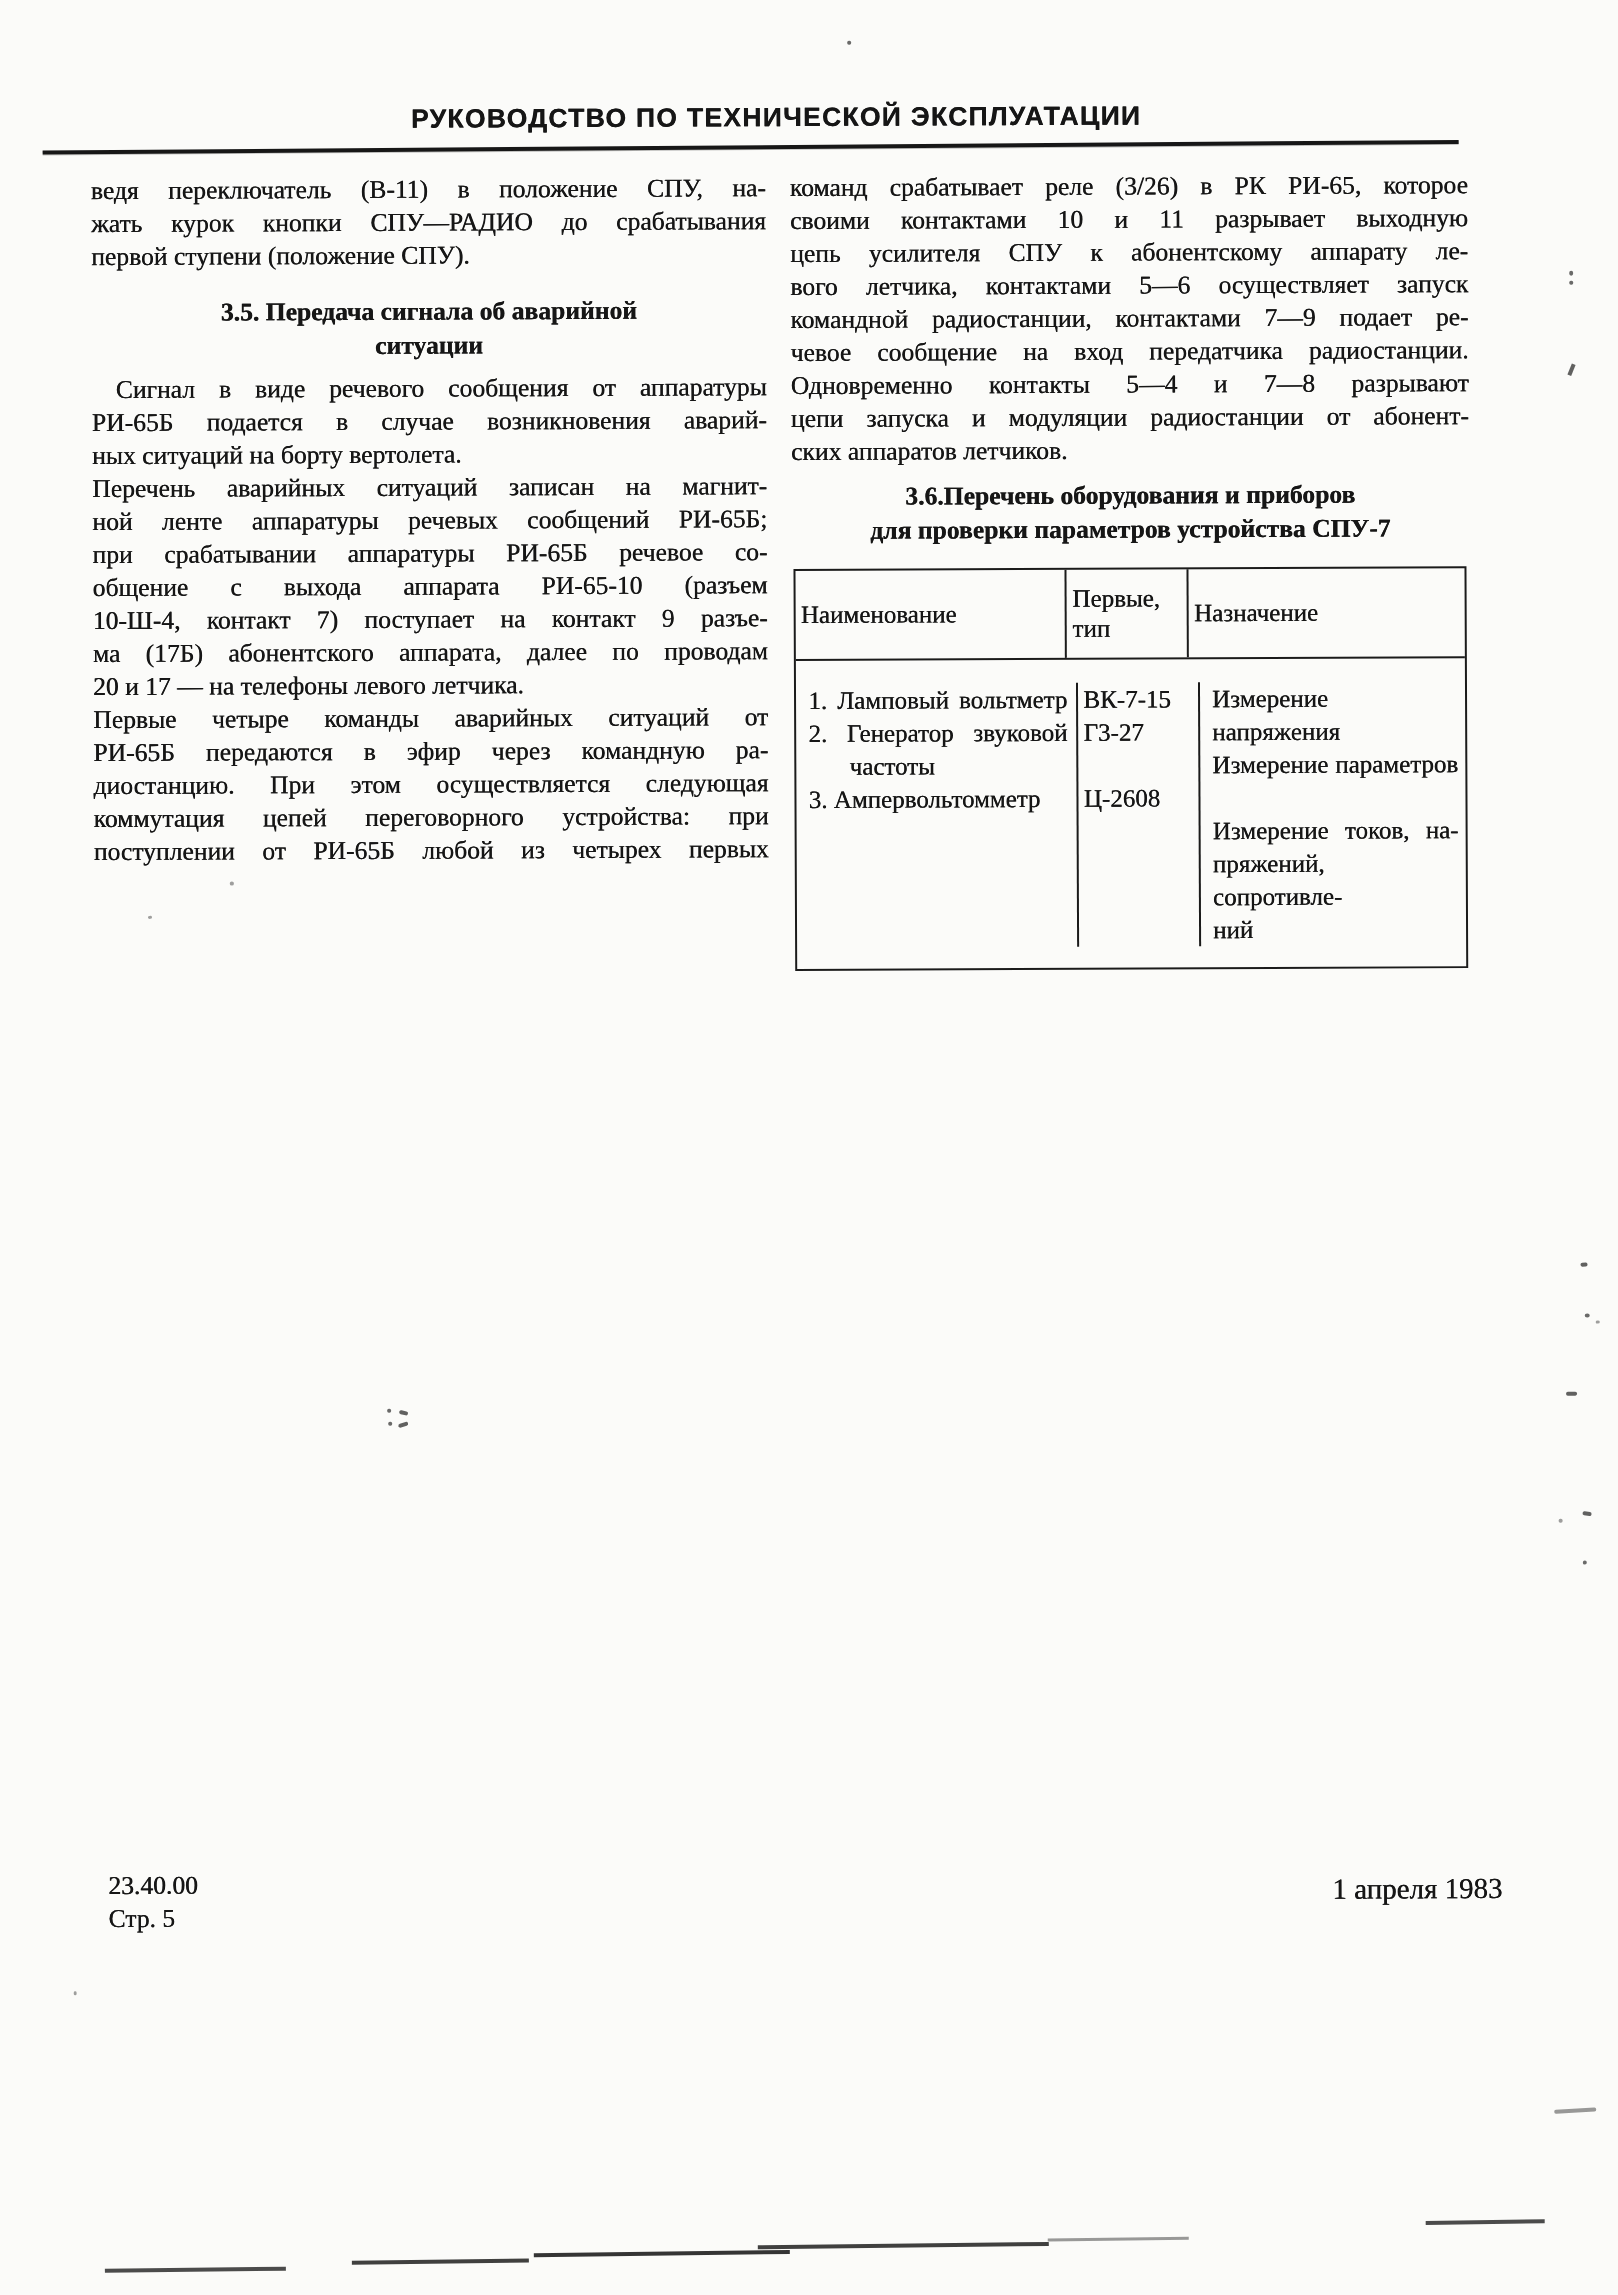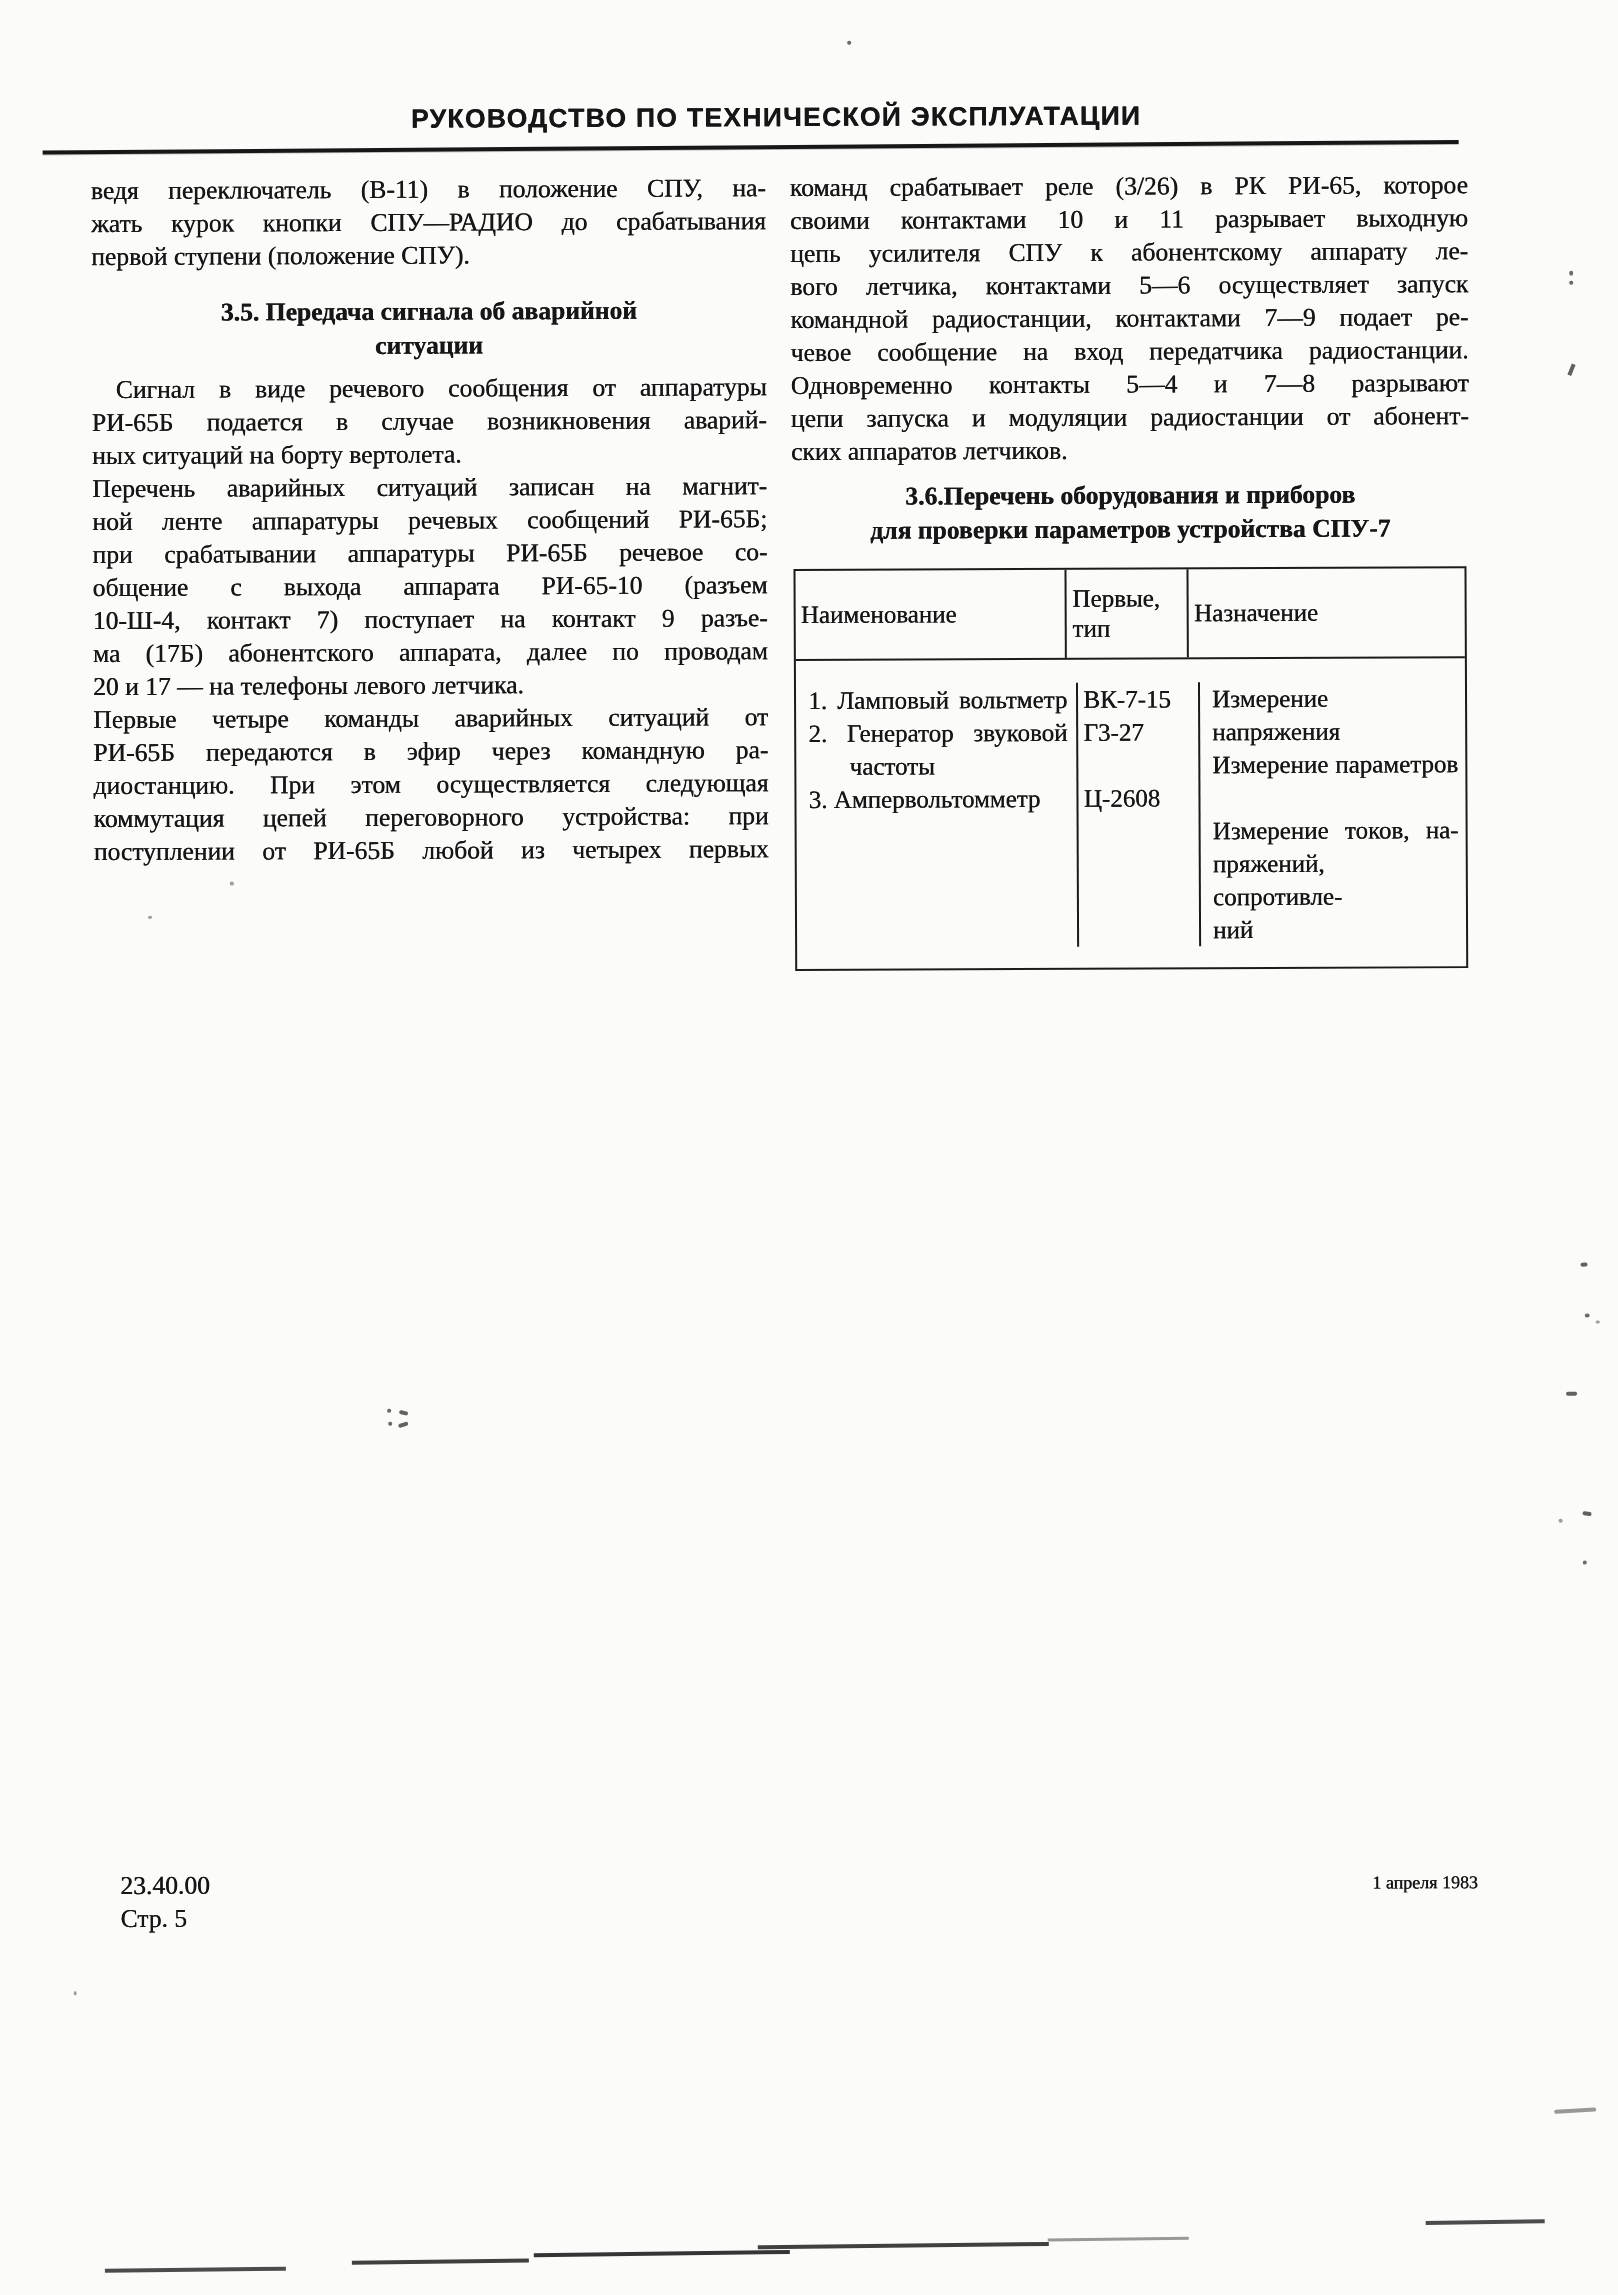--- a/index.html
+++ b/index.html
@@ -48,23 +48,23 @@
   .tc-name{padding-left:12.4px;padding-right:8.8px;}
   .tc-purpose{padding-left:12.4px;padding-right:7px;}
   .tc-name .line{text-align:justify;text-align-last:justify;}
   .tc-name .line:nth-child(3){text-align-last:left;padding-left:41px;}
   .tc-name .line:nth-child(4){text-align-last:left;}
   .tc-model .line{text-align:left;}
   .tc-purpose .line{text-align:justify;text-align-last:justify;}
   .tc-purpose .line:last-child{text-align-last:left;}
   
   .footer-left{position:absolute;left:104px;top:1866px;font-size:25.6px;line-height:33px;
-               text-shadow:0.4px 0 0 currentColor;margin-left:12px;}
-  .footer-date{position:absolute;left:1328px;top:1875px;font-size:18px;
-               text-shadow:0.4px 0 0 currentColor;margin-left:40px;}
+               text-shadow:0.4px 0 0 currentColor;}
+  .footer-date{position:absolute;left:1328px;top:1875px;font-size:29px;
+               text-shadow:0.4px 0 0 currentColor;}
   
   .speck{position:absolute;background:#2c2c2c;border-radius:50%;}
   .dash{position:absolute;background:#1f1f1f;}
   .faint{opacity:.45;}
   .mid{opacity:.7;}
 </style>
 </head>
 <body>
 
 <div class="scan">

